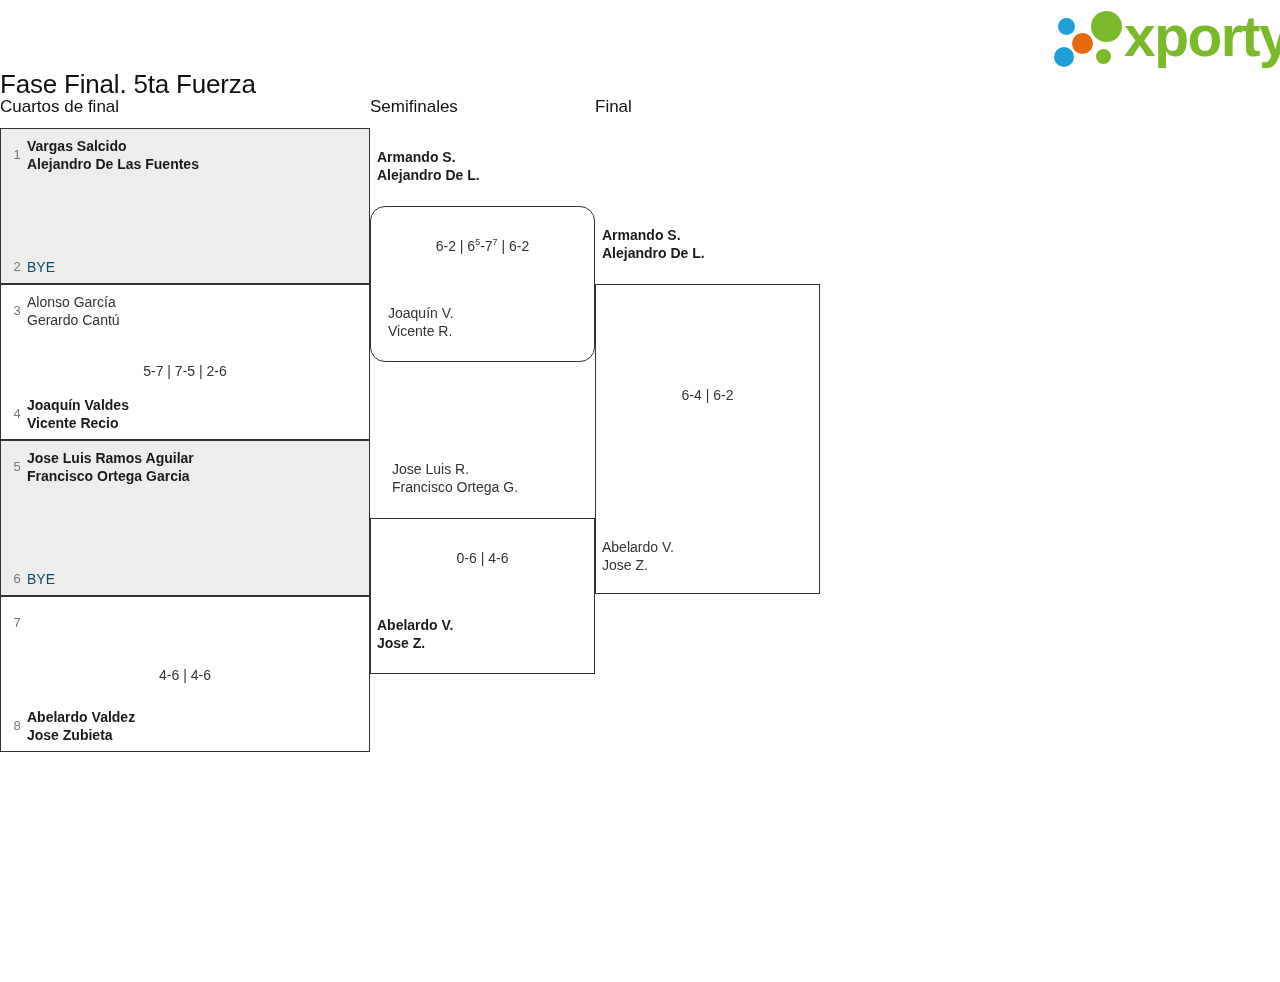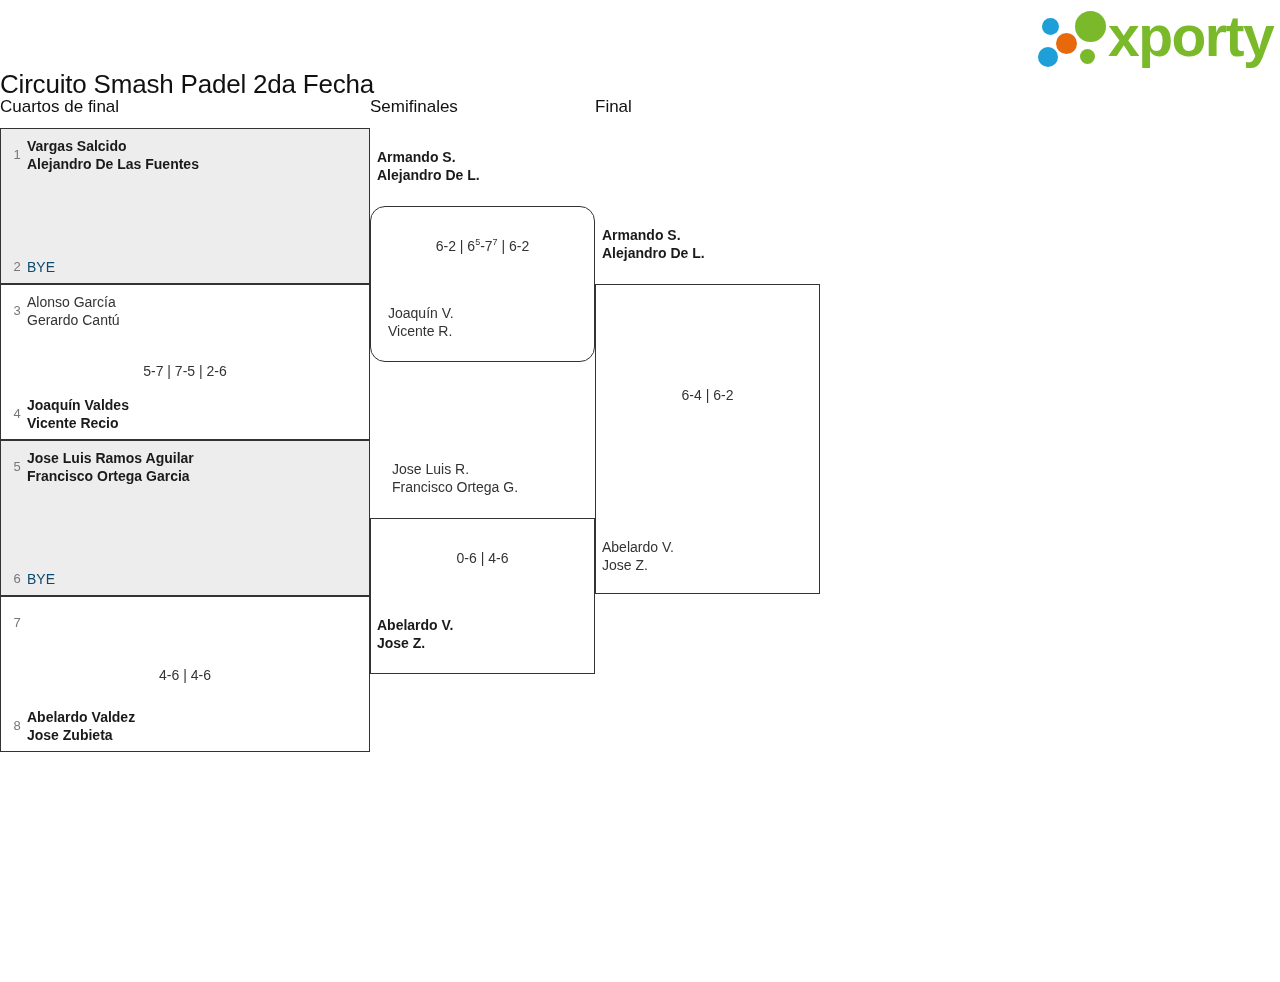--- a/index.html
+++ b/index.html
@@ -28,21 +28,21 @@
     font-weight: 400;
     color: #111111;
     white-space: pre;
     letter-spacing: -0.2px;
   }
   #bracket-title .line { display: block; }
 
   
   #brand-logo {
     position: absolute;
-    right: 20px;
+    right: 4px;
     top: 7px;
     width: 222px;
     height: 62px;
     text-align: right;
   }
   #brand-logo .logo-dots {
     position: absolute;
     left: 0px;
     top: 4px;
     width: 76px;
@@ -151,21 +151,20 @@
   .score sup {
     font-size: 9px;
     line-height: 0;
     vertical-align: super;
   }
 </style>
 </head>
 <body>
 
 <div id="bracket-title">
-  <span class="line">Circuito Smash Padel 2da Fecha</span>
   <span class="line">Fase Final. 5ta Fuerza</span>
 </div>
 
 <div id="brand-logo">
   <div class="logo-dots">
     <span class="dot dot-green-big"></span>
     <span class="dot dot-blue-top"></span>
     <span class="dot dot-orange"></span>
     <span class="dot dot-blue-bot"></span>
     <span class="dot dot-green-sm"></span>

